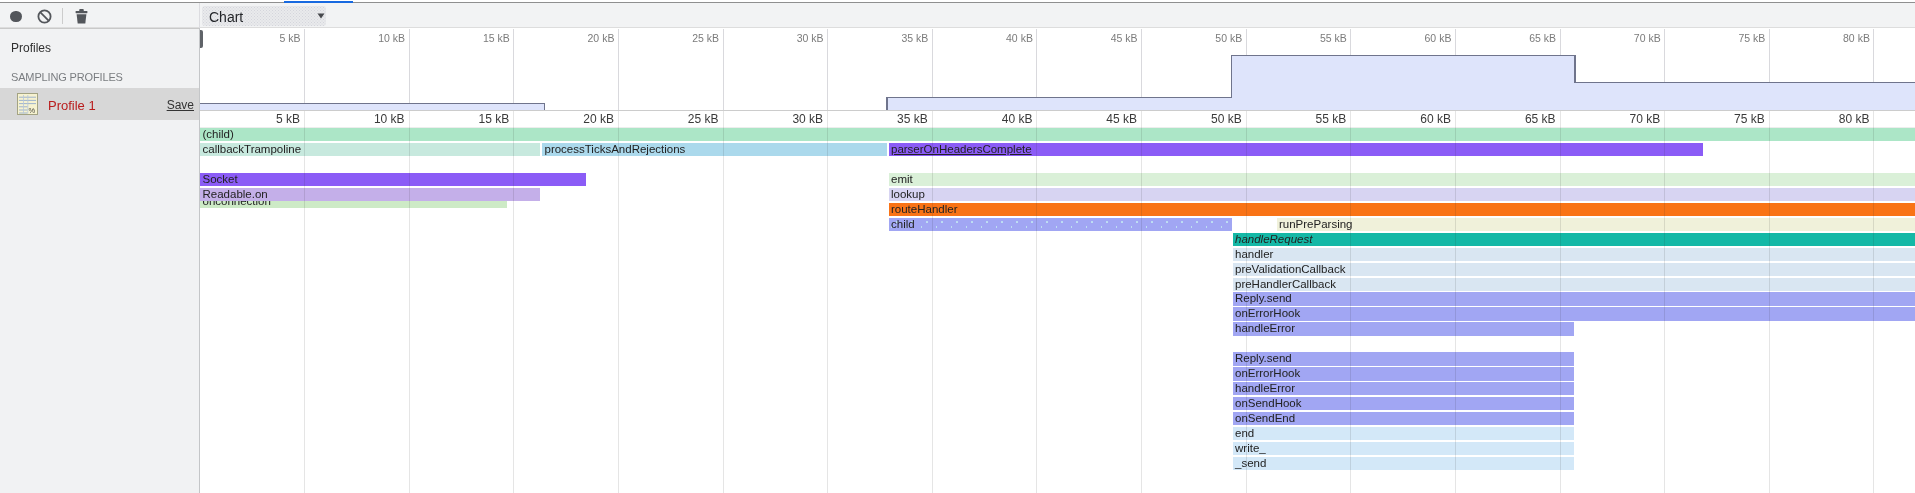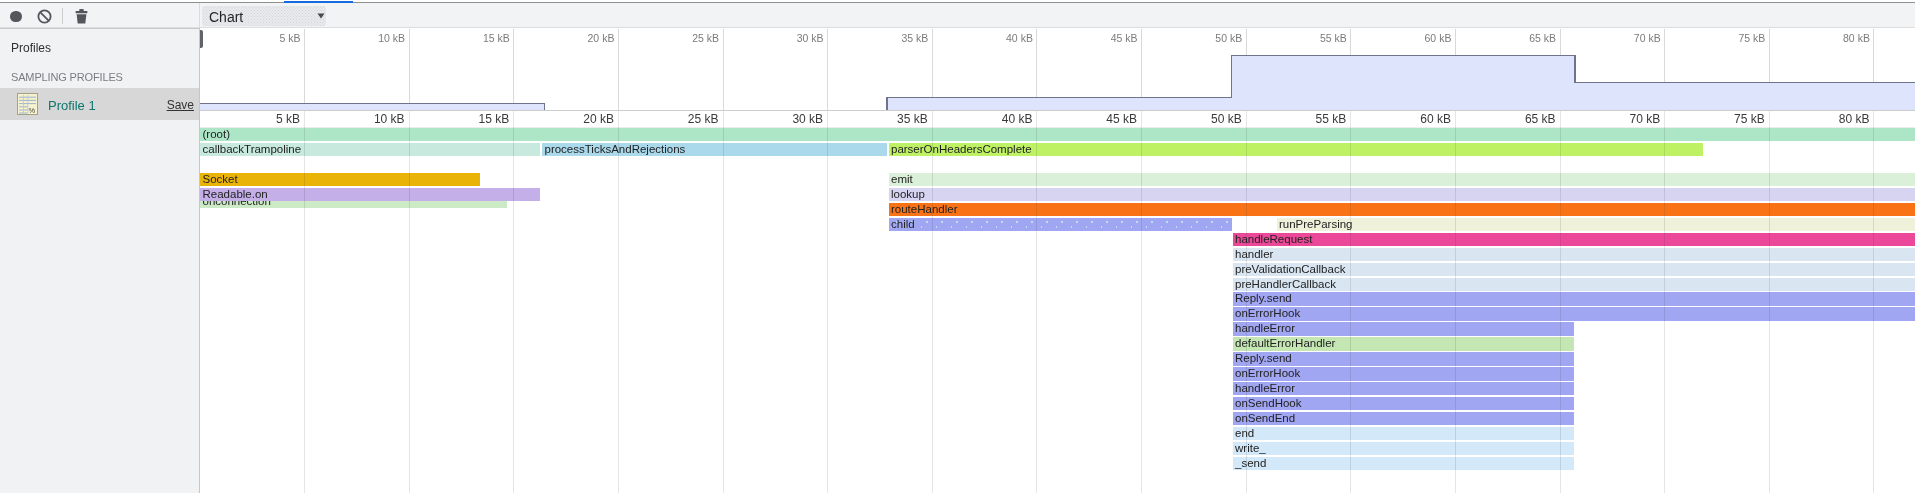--- a/index.html
+++ b/index.html
@@ -49,21 +49,21 @@
 <line x1="2" y1="13.8" x2="10.5" y2="13.8"></line>
 <line x1="2" y1="17" x2="10.5" y2="17"></line>
 <line x1="2" y1="20" x2="10.5" y2="20"></line>
 </g>
 <g stroke="#b7c6dd" stroke-width="0.8">
 <line x1="6.5" y1="2" x2="6.5" y2="20.5"></line>
 <line x1="10.8" y1="2" x2="10.8" y2="20.5"></line>
 </g>
 <text x="11.6" y="20.3" font-size="7.5" fill="#4a4a42" font-family="Liberation Sans">%</text>
 </svg>
-<div class="abs" style="left:48px;top:97.5px;font-size:13px;color:#0f766e;">Profile 1</div>
+<div class="abs" style="left:48px;top:97.5px;font-size:13px;color:#b91c1c;">Profile 1</div>
 <div class="abs" style="left:114px;top:98px;width:80px;text-align:right;font-size:12px;color:#333;text-decoration:underline;">Save</div>
 <div class="abs" style="left:202.4px;top:5.5px;width:123.7px;height:20.5px;border-radius:3px;
 background-color:#e9eaec;
 background-image:radial-gradient(#d4d5dc 0.55px, transparent 0.8px),radial-gradient(#d4d5dc 0.55px, transparent 0.8px);
 background-size:3px 3px;background-position:0 0,1.5px 1.5px;
 box-sizing:border-box;"></div>
 <div class="abs" style="left:209px;top:9px;font-size:14px;color:#232529;z-index:2;">Chart</div>
 <svg class="abs" style="left:316.5px;top:12.7px;z-index:2;" width="8" height="6" viewBox="0 0 8 6">
 <path d="M0.5 0.5 L7.5 0.5 L4 5.6 Z" fill="#47494d"></path>
 </svg>
@@ -135,40 +135,39 @@
 <div class="gl" style="left:931.8px;top:111px;height:382px;"></div>
 <div class="gl" style="left:1036.4px;top:111px;height:382px;"></div>
 <div class="gl" style="left:1141.0px;top:111px;height:382px;"></div>
 <div class="gl" style="left:1245.7px;top:111px;height:382px;"></div>
 <div class="gl" style="left:1350.3px;top:111px;height:382px;"></div>
 <div class="gl" style="left:1454.9px;top:111px;height:382px;"></div>
 <div class="gl" style="left:1559.6px;top:111px;height:382px;"></div>
 <div class="gl" style="left:1664.2px;top:111px;height:382px;"></div>
 <div class="gl" style="left:1768.8px;top:111px;height:382px;"></div>
 <div class="gl" style="left:1873.4px;top:111px;height:382px;"></div>
-<div class="bar" style="left:200px;top:128.0px;width:1715px;background-color:#ace6c7;">(root)</div>
+<div class="bar" style="left:200px;top:128.0px;width:1715px;background-color:#ace6c7;">(child)</div>
 <div class="bar" style="left:542px;top:142.9px;width:344.5px;background-color:#abd9ec;">processTicksAndRejections</div>
 <div class="bar" style="left:200px;top:142.9px;width:340.3px;background-color:#c7e9de;">callbackTrampoline</div>
-<div class="bar" style="left:888.5px;top:142.9px;width:814px;background-color:#bef264;">parserOnHeadersComplete</div>
+<div class="bar" style="left:888.5px;top:142.9px;width:814px;background-color:#8b5cf6;text-decoration:underline;">parserOnHeadersComplete</div>
 <div class="bar" style="left:200px;top:157.9px;width:307px;background-color:#cdeac6;margin-top:37px;">onconnection</div>
-<div class="bar" style="left:200px;top:172.8px;width:280px;background-color:#eab308;">Socket</div>
+<div class="bar" style="left:200px;top:172.8px;width:386px;background-color:#8b5cf6;">Socket</div>
 <div class="bar" style="left:200px;top:187.8px;width:340.3px;background-color:#c4afe9;">Readable.on</div>
 <div class="bar" style="left:888.5px;top:172.8px;width:1026.5px;background-color:#daf0d8;">emit</div>
 <div class="bar" style="left:888.5px;top:187.8px;width:1026.5px;background-color:#d7d4f2;">lookup</div>
 <div class="bar" style="left:888.5px;top:202.8px;width:1026.5px;background-color:#f97316;">routeHandler</div>
 <div class="bar" style="left:888.5px;top:217.7px;width:343px;background-color:#a1a6f3;background-image:radial-gradient(circle 0.9px at 8px 4.2px,#bedff2 85%,rgba(190,223,242,0)),radial-gradient(circle 0.9px at 2.5px 9.3px,#bedff2 85%,rgba(190,223,242,0));background-size:15px 13.4px,15px 13.4px;">child</div>
 <div class="bar" style="left:1232.5px;top:217.7px;width:674px;background-color:#f0f1da;margin-left:44px;">runPreParsing</div>
-<div class="bar" style="left:1232.5px;top:232.6px;width:682.5px;background-color:#ec4899;">handleRequest</div>
+<div class="bar" style="left:1232.5px;top:232.6px;width:682.5px;background-color:#14b8a6;font-style:italic;">handleRequest</div>
 <div class="bar" style="left:1232.5px;top:247.6px;width:682.5px;background-color:#d9e6f2;">handler</div>
 <div class="bar" style="left:1232.5px;top:262.5px;width:682.5px;background-color:#d9e6f2;">preValidationCallback</div>
 <div class="bar" style="left:1232.5px;top:277.5px;width:682.5px;background-color:#d9e6f2;">preHandlerCallback</div>
 <div class="bar" style="left:1232.5px;top:292.4px;width:682.5px;background-color:#a1a6f3;">Reply.send</div>
 <div class="bar" style="left:1232.5px;top:307.4px;width:682.5px;background-color:#a1a6f3;">onErrorHook</div>
 <div class="bar" style="left:1232.5px;top:322.4px;width:341px;background-color:#a1a6f3;">handleError</div>
-<div class="bar" style="left:1232.5px;top:337.3px;width:341px;background-color:#c3e6b2;">defaultErrorHandler</div>
 <div class="bar" style="left:1232.5px;top:352.2px;width:341px;background-color:#a1a6f3;">Reply.send</div>
 <div class="bar" style="left:1232.5px;top:367.2px;width:341px;background-color:#a1a6f3;">onErrorHook</div>
 <div class="bar" style="left:1232.5px;top:382.1px;width:341px;background-color:#a1a6f3;">handleError</div>
 <div class="bar" style="left:1232.5px;top:397.1px;width:341px;background-color:#a1a6f3;">onSendHook</div>
 <div class="bar" style="left:1232.5px;top:412.1px;width:341px;background-color:#a1a6f3;">onSendEnd</div>
 <div class="bar" style="left:1232.5px;top:427.0px;width:341px;background-color:#d3e8f8;">end</div>
 <div class="bar" style="left:1232.5px;top:441.9px;width:341px;background-color:#d3e8f8;">write_</div>
 <div class="bar" style="left:1232.5px;top:456.9px;width:341px;background-color:#d3e8f8;">_send</div>
 </div>
 

